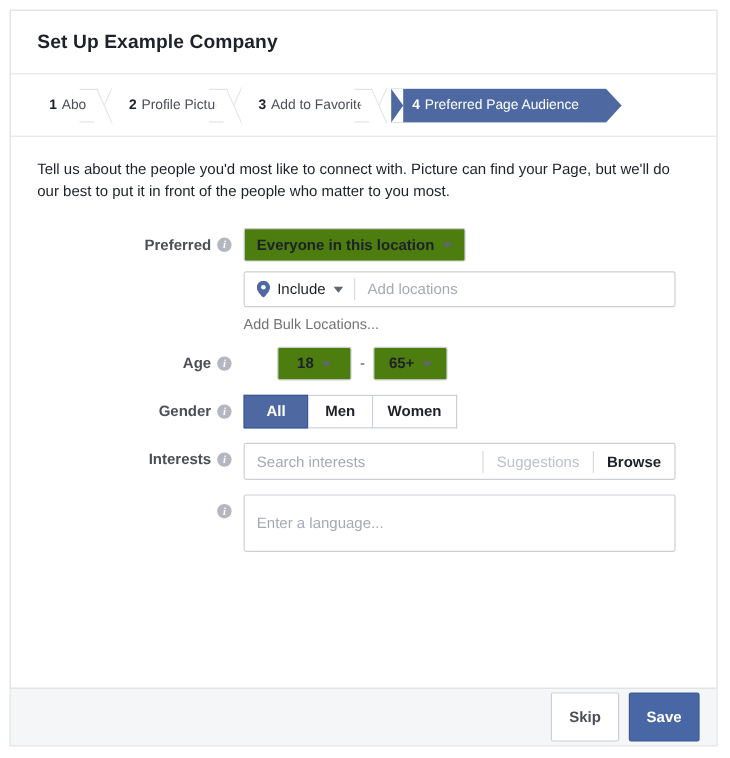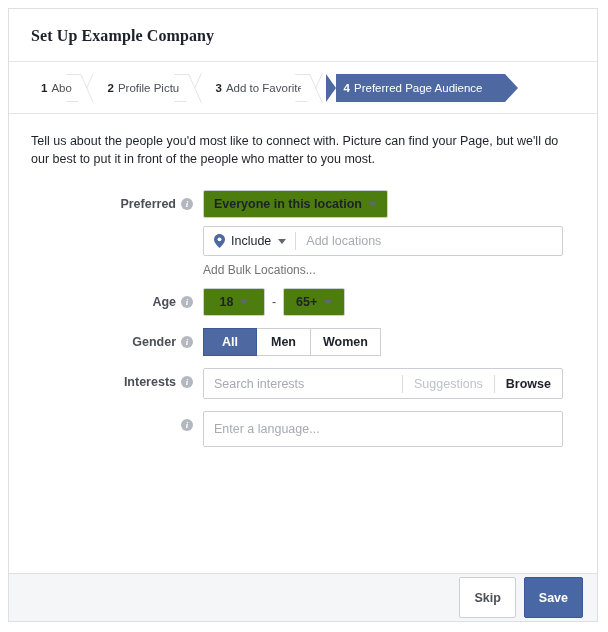--- a/index.html
+++ b/index.html
@@ -31,21 +31,20 @@
   
   .card-header {
     padding: 18px 22px 0 22px;
   }
   .page-title {
     font-size: 16px;
     font-weight: bold;
     color: #1d2129;
     letter-spacing: 0.1px;
     margin: 0 0 16px 0;
-    font-family: Liberation Serif, serif;
   }
   .header-rule {
     height: 1px;
     background: #e5e5e5;
     margin: 0 0 0 0;
   }
 
   
   .steps-wrap {
     padding: 12px 22px 0 22px;
@@ -318,21 +317,21 @@
     padding: 0 11px;
     height: 100%;
     display: flex;
     align-items: center;
     white-space: nowrap;
     cursor: pointer;
   }
   .pill-action.muted { color: #bec3c9; }
   .pill-action.strong { color: #1d2129; font-weight: bold; }
 
-  .lang-box { width: 360px; height: 36px; }
+  .lang-box { width: 360px; height: 48px; }
 
   
   .card-footer {
     flex: 0 0 auto;
     height: 48px;
     background: #f5f6f7;
     border-top: 1px solid #dddfe2;
     display: flex;
     align-items: center;
     justify-content: flex-end;
@@ -422,21 +421,21 @@
             <span class="caret"></span>
           </div>
           <div class="vdiv"></div>
           <input class="text-input" type="text" placeholder="Add locations" style="">
         </div>
 
         <span class="bulk-link">Add Bulk Locations...</span>
       </div>
     </div>
 
-    <div class="form-row" style="margin-top:7px;">
+    <div class="form-row" style="margin-top:7px;gap:28px;">
       <div class="row-label">
         <span class="txt">Age</span>
         <span class="info-icon">i</span>
       </div>
       <div class="row-field age-row-fields">
         <div class="select-btn age-select">
           <span>18</span>
           <span class="caret"></span>
         </div>
         <span class="age-dash">-</span>

